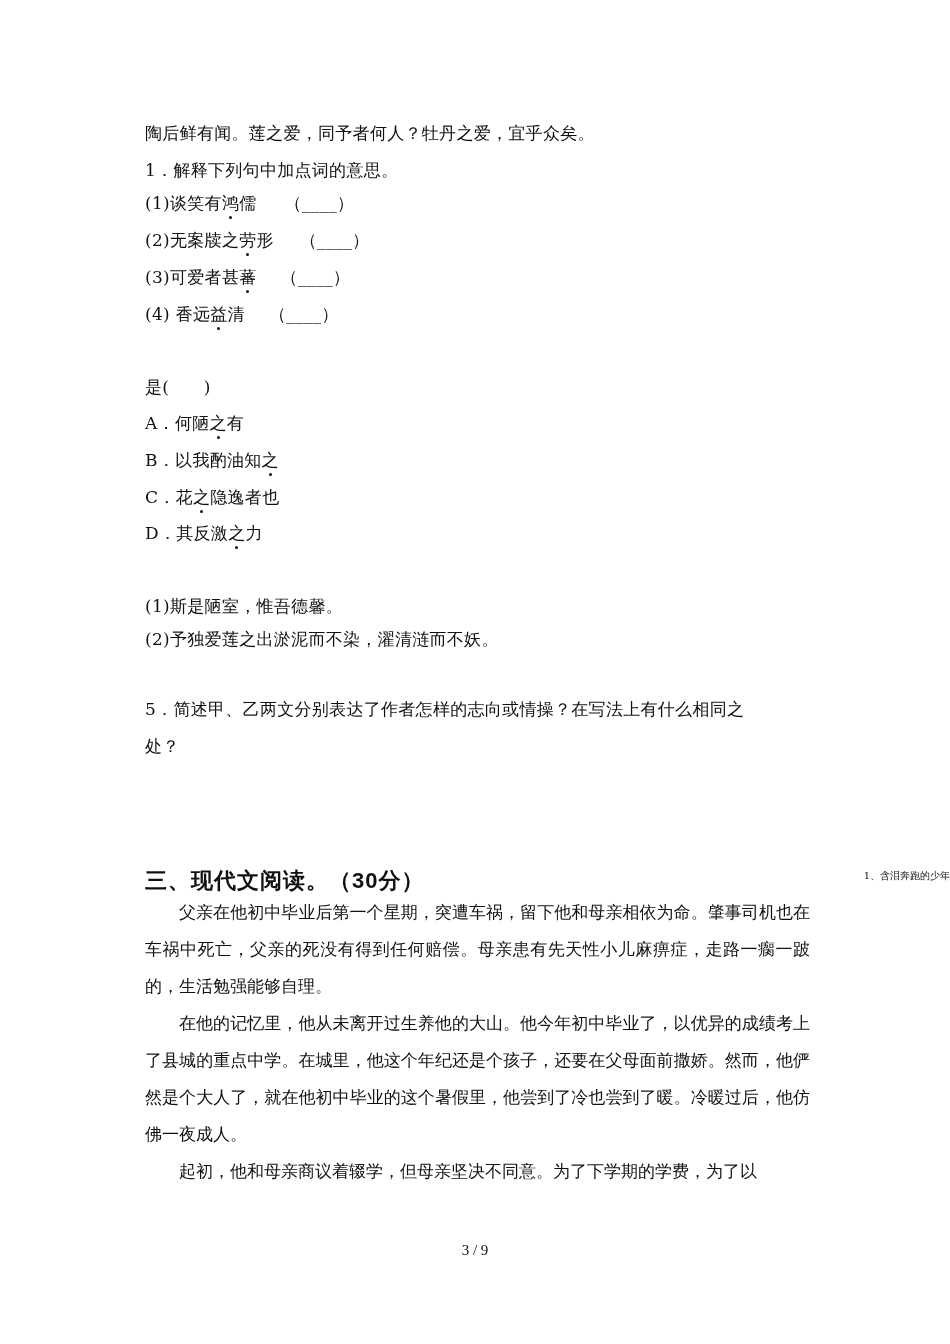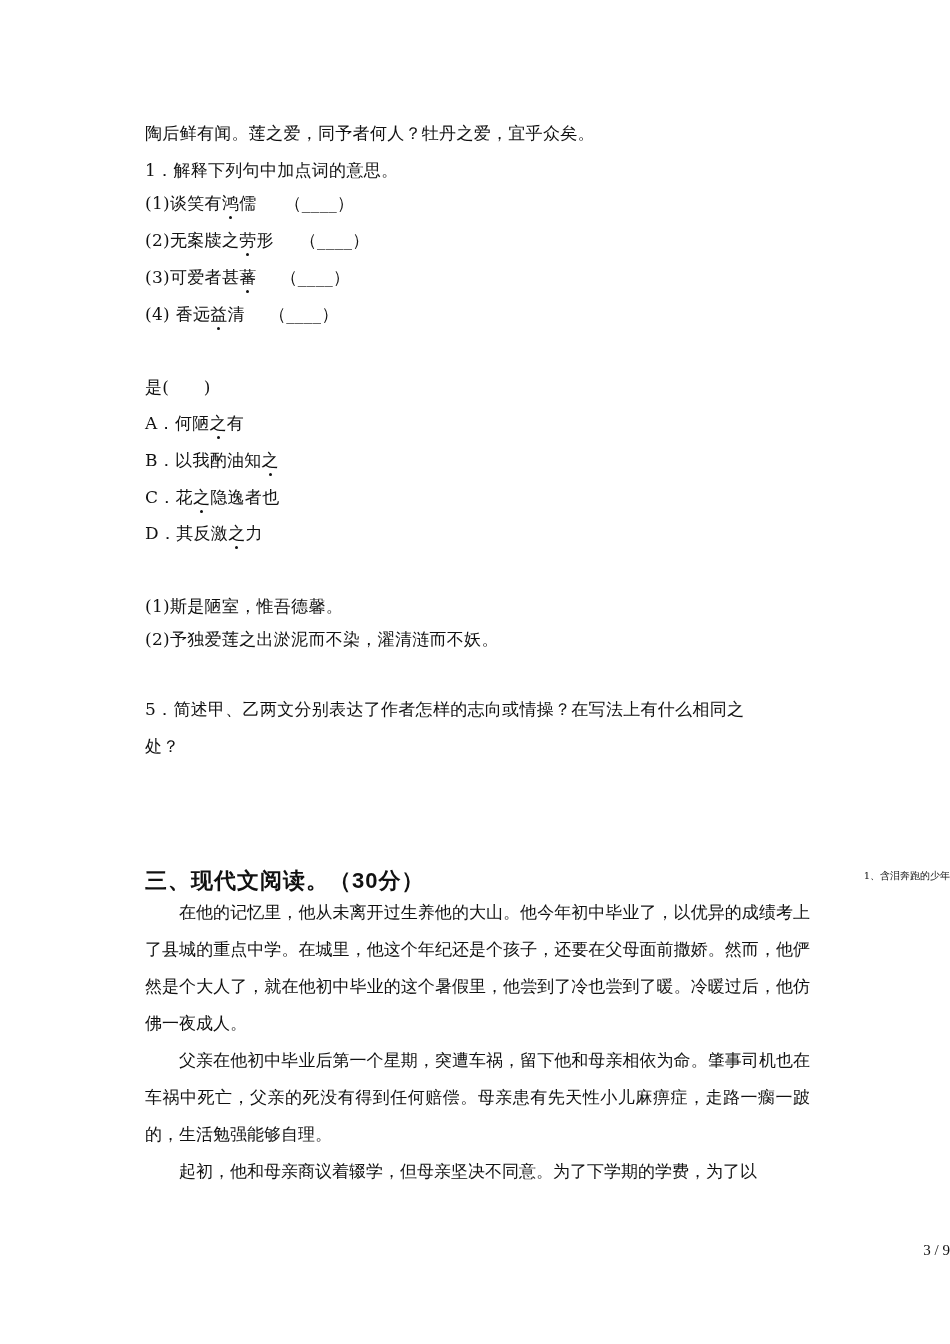--- a/index.html
+++ b/index.html
@@ -9,21 +9,21 @@
   .line { position: absolute; left: 145px; font-size: 17px; line-height: 22px; white-space: nowrap; letter-spacing: 0.3px; text-align: right; }
   .dot { position: relative; display: inline-block; }
   .dot::after { content: ""; position: absolute; left: 50%; bottom: -5px; width: 3px; height: 3px;
                 margin-left: -1.5px; border-radius: 50%; background: #111; }
   .blank { display: inline-block; }
   .heading { position: absolute; left: 145px; top: 826px; font-size: 22px; font-weight: bold;
              font-family: Liberation Sans, sans-serif; letter-spacing: 1px; margin-top: 40px; }
   .subtitle { position: absolute; left: 0; width: 950px; text-align: right; top: 869px; font-size: 10px; }
   .para { position: absolute; left: 145px; width: 665px; font-size: 17px; line-height: 37px; text-align: justify; }
   .para p { margin: 0; text-indent: 2em; }
-  .pagenum { position: absolute; top: 1242px; left: 0; width: 950px; text-align: right; font-size: 15px;
+  .pagenum { position: absolute; top: 1242px; left: 0; width: 950px; text-align: center; font-size: 15px;
              font-family: "Liberation Serif", serif; }
 </style>
 </head>
 <body>
 
 <div class="page">
 
   <div class="line" style="top:122px">陶后鲜有闻。莲之爱，同予者何人？牡丹之爱，宜乎众矣。</div>
   <div class="line" style="top:159px">1．解释下列句中加点词的意思。</div>
 
@@ -57,19 +57,19 @@
 
   <div class="line" style="top:595px">(1)斯是陋室，惟吾德馨。</div>
   <div class="line" style="top:628px">(2)予独爱莲之出淤泥而不染，濯清涟而不妖。</div>
   <div class="line" style="top:698px">5．简述甲、乙两文分别表达了作者怎样的志向或情操？在写法上有什么相同之</div>
   <div class="line" style="top:735px">处？</div>
 
   <div class="heading">三、现代文阅读。（30分）</div>
   <div class="subtitle">1、含泪奔跑的少年</div>
 
   <div class="para" style="top:894px">
+    <p>父亲在他初中毕业后第一个星期，突遭车祸，留下他和母亲相依为命。肇事司机也在车祸中死亡，父亲的死没有得到任何赔偿。母亲患有先天性小儿麻痹症，走路一瘸一跛的，生活勉强能够自理。</p>
     <p>在他的记忆里，他从未离开过生养他的大山。他今年初中毕业了，以优异的成绩考上了县城的重点中学。在城里，他这个年纪还是个孩子，还要在父母面前撒娇。然而，他俨然是个大人了，就在他初中毕业的这个暑假里，他尝到了冷也尝到了暖。冷暖过后，他仿佛一夜成人。</p>
-    <p>父亲在他初中毕业后第一个星期，突遭车祸，留下他和母亲相依为命。肇事司机也在车祸中死亡，父亲的死没有得到任何赔偿。母亲患有先天性小儿麻痹症，走路一瘸一跛的，生活勉强能够自理。</p>
     <p>起初，他和母亲商议着辍学，但母亲坚决不同意。为了下学期的学费，为了以</p>
   </div>
 
   <div class="pagenum">3 / 9</div>
 </div>
 
 </body></html>

